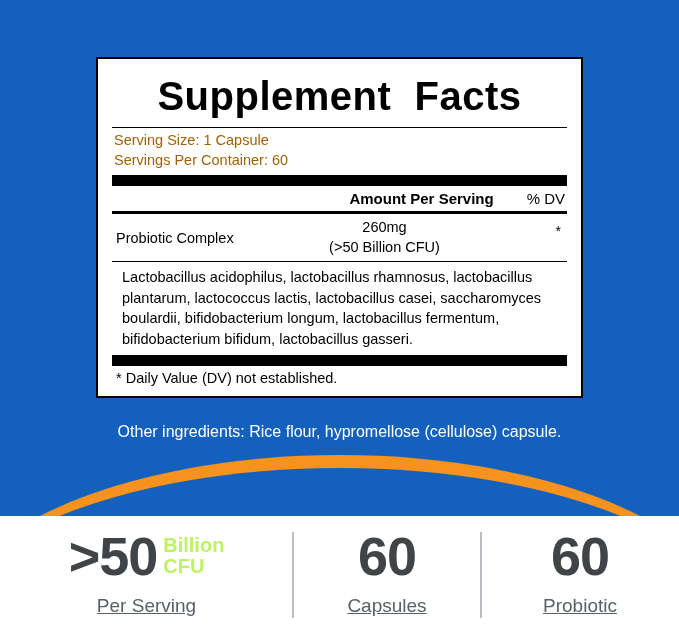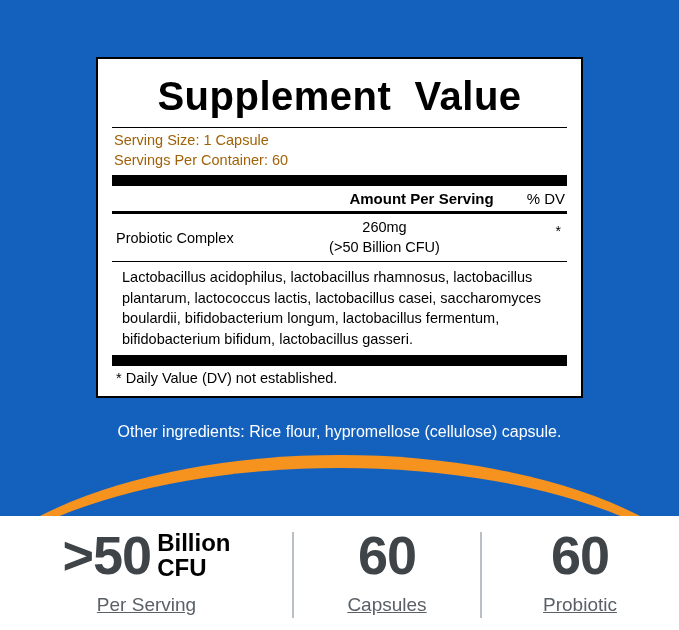--- a/index.html
+++ b/index.html
@@ -154,21 +154,21 @@
     font-size: 16px;
   }
 
   
   .stats {
     position: absolute;
     left: 0;
     top: 528px;
     width: 679px;
     display: flex;
-    align-items: flex-start;
+    align-items: center;
     justify-content: center;
   }
   .stat {
     display: flex;
     flex-direction: column;
     align-items: center;
     color: #3f4448;
     padding: 0 18px;
   }
   .stat-1 { width: 255px; }
@@ -187,23 +187,23 @@
     gap: 6px;
   }
   .stat-big {
     font-size: 54px;
     font-weight: bold;
     color: #3f4448;
     line-height: 1;
     letter-spacing: -1px;
   }
   .stat-unit {
-    font-size: 24px;
-    font-weight: bold;
-    color: #000000;
+    font-size: 20px;
+    font-weight: bold;
+    color: #bef264;
     line-height: 1.05;
     text-align: left;
   }
   .stat-sub {
     font-size: 19px;
     color: #5a6066;
     margin-top: 12px;
     text-decoration: underline;
   }
 </style>
@@ -211,21 +211,21 @@
 <body>
 
 <div class="page">
 
   <div class="blue-top"></div>
   <div class="orange-arc"></div>
   <div class="white-mask"></div>
 
   <div class="sf-panel">
 
-    <div class="sf-title">Supplement  Value</div>
+    <div class="sf-title">Supplement  Facts</div>
 
     <div class="rule-thin"></div>
 
     <div class="sf-serving">Serving Size: 1 Capsule</div>
     <div class="sf-serving">Servings Per Container: 60</div>
 
     <div class="rule-thick"></div>
 
     <div class="sf-amount-row">
       <span class="sf-amount-label">Amount Per Serving</span>

